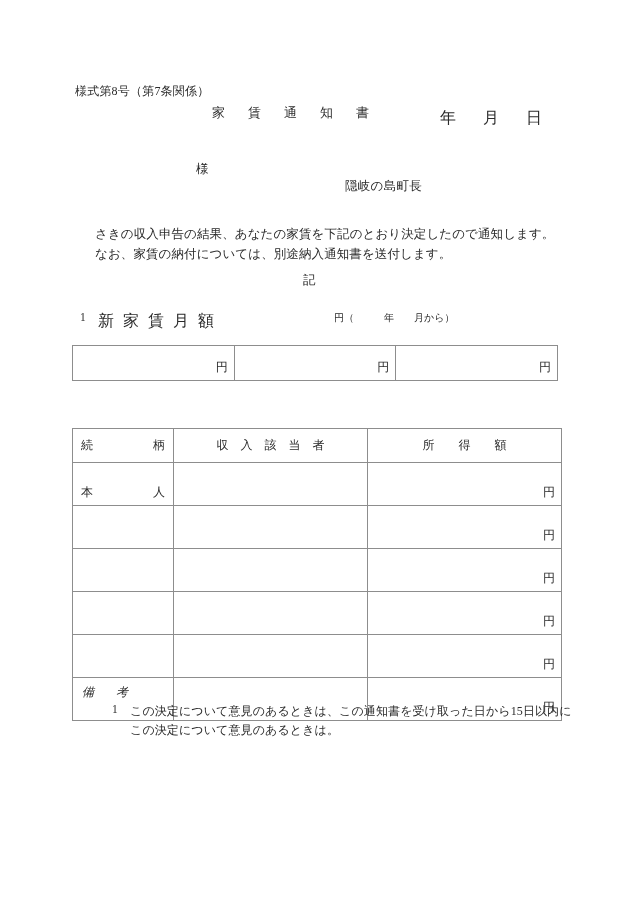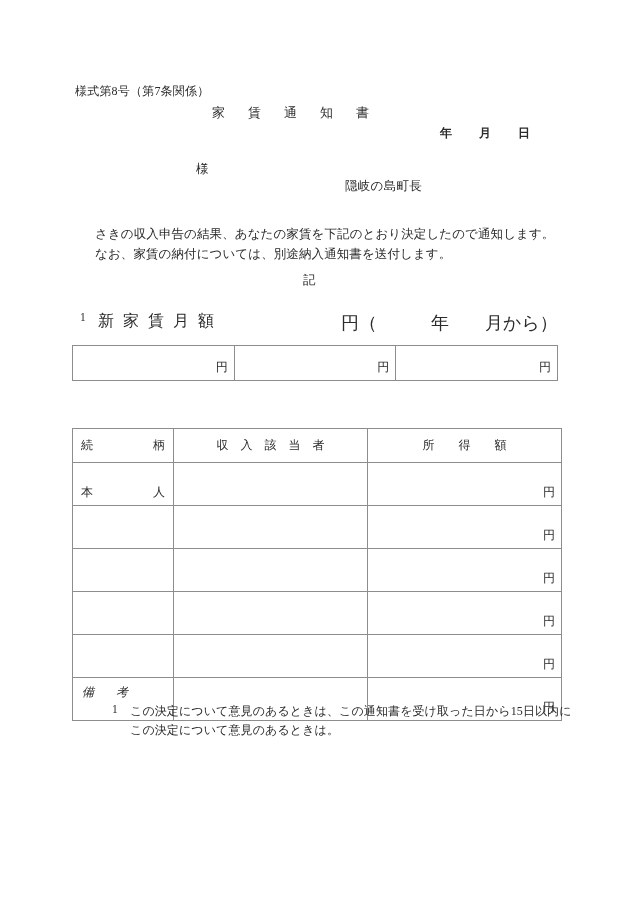--- a/index.html
+++ b/index.html
@@ -28,24 +28,23 @@
     left: 75px; top: 83px;
     font-size: 12px;
     letter-spacing: 0.2px;
   }
   #doc-title {
     left: 212px; top: 104px;
     font-size: 13px;
     letter-spacing: 23px;
   }
   #date-line {
-    left: 440px; top: 125px;
-    font-size: 12px;
+    left: 440px; top: 108px;
+    font-size: 16px;
     letter-spacing: 27px;
-    font-weight: bold;
   }
   #addressee-suffix {
     left: 196px; top: 161px;
     font-size: 12.5px;
   }
   #issuer {
     left: 345px; top: 178px;
     font-size: 12.5px;
     letter-spacing: 0.3px;
   }
@@ -60,21 +59,21 @@
   #para2 { left: 95px; top: 238px; }
 
   #kiji {
     left: 303px; top: 272px;
     font-size: 12.5px;
   }
 
   
   #item1-no   { left: 80px;  top: 311px; font-size: 11.5px; }
   #item1-label{ left: 98px;  top: 311px; font-size: 16px; letter-spacing: 9px; }
-  #item1-unit { left: 341px; top: 311px; font-size: 18px; text-align: right; }
+  #item1-unit { left: 334px; top: 311px; font-size: 10px; text-align: right; }
 
   
   .tbl {
     position: absolute;
     border-collapse: collapse;
     table-layout: fixed;
     font-size: 12px;
   }
   .tbl td {
     border: 1px solid #8d8d8d;

